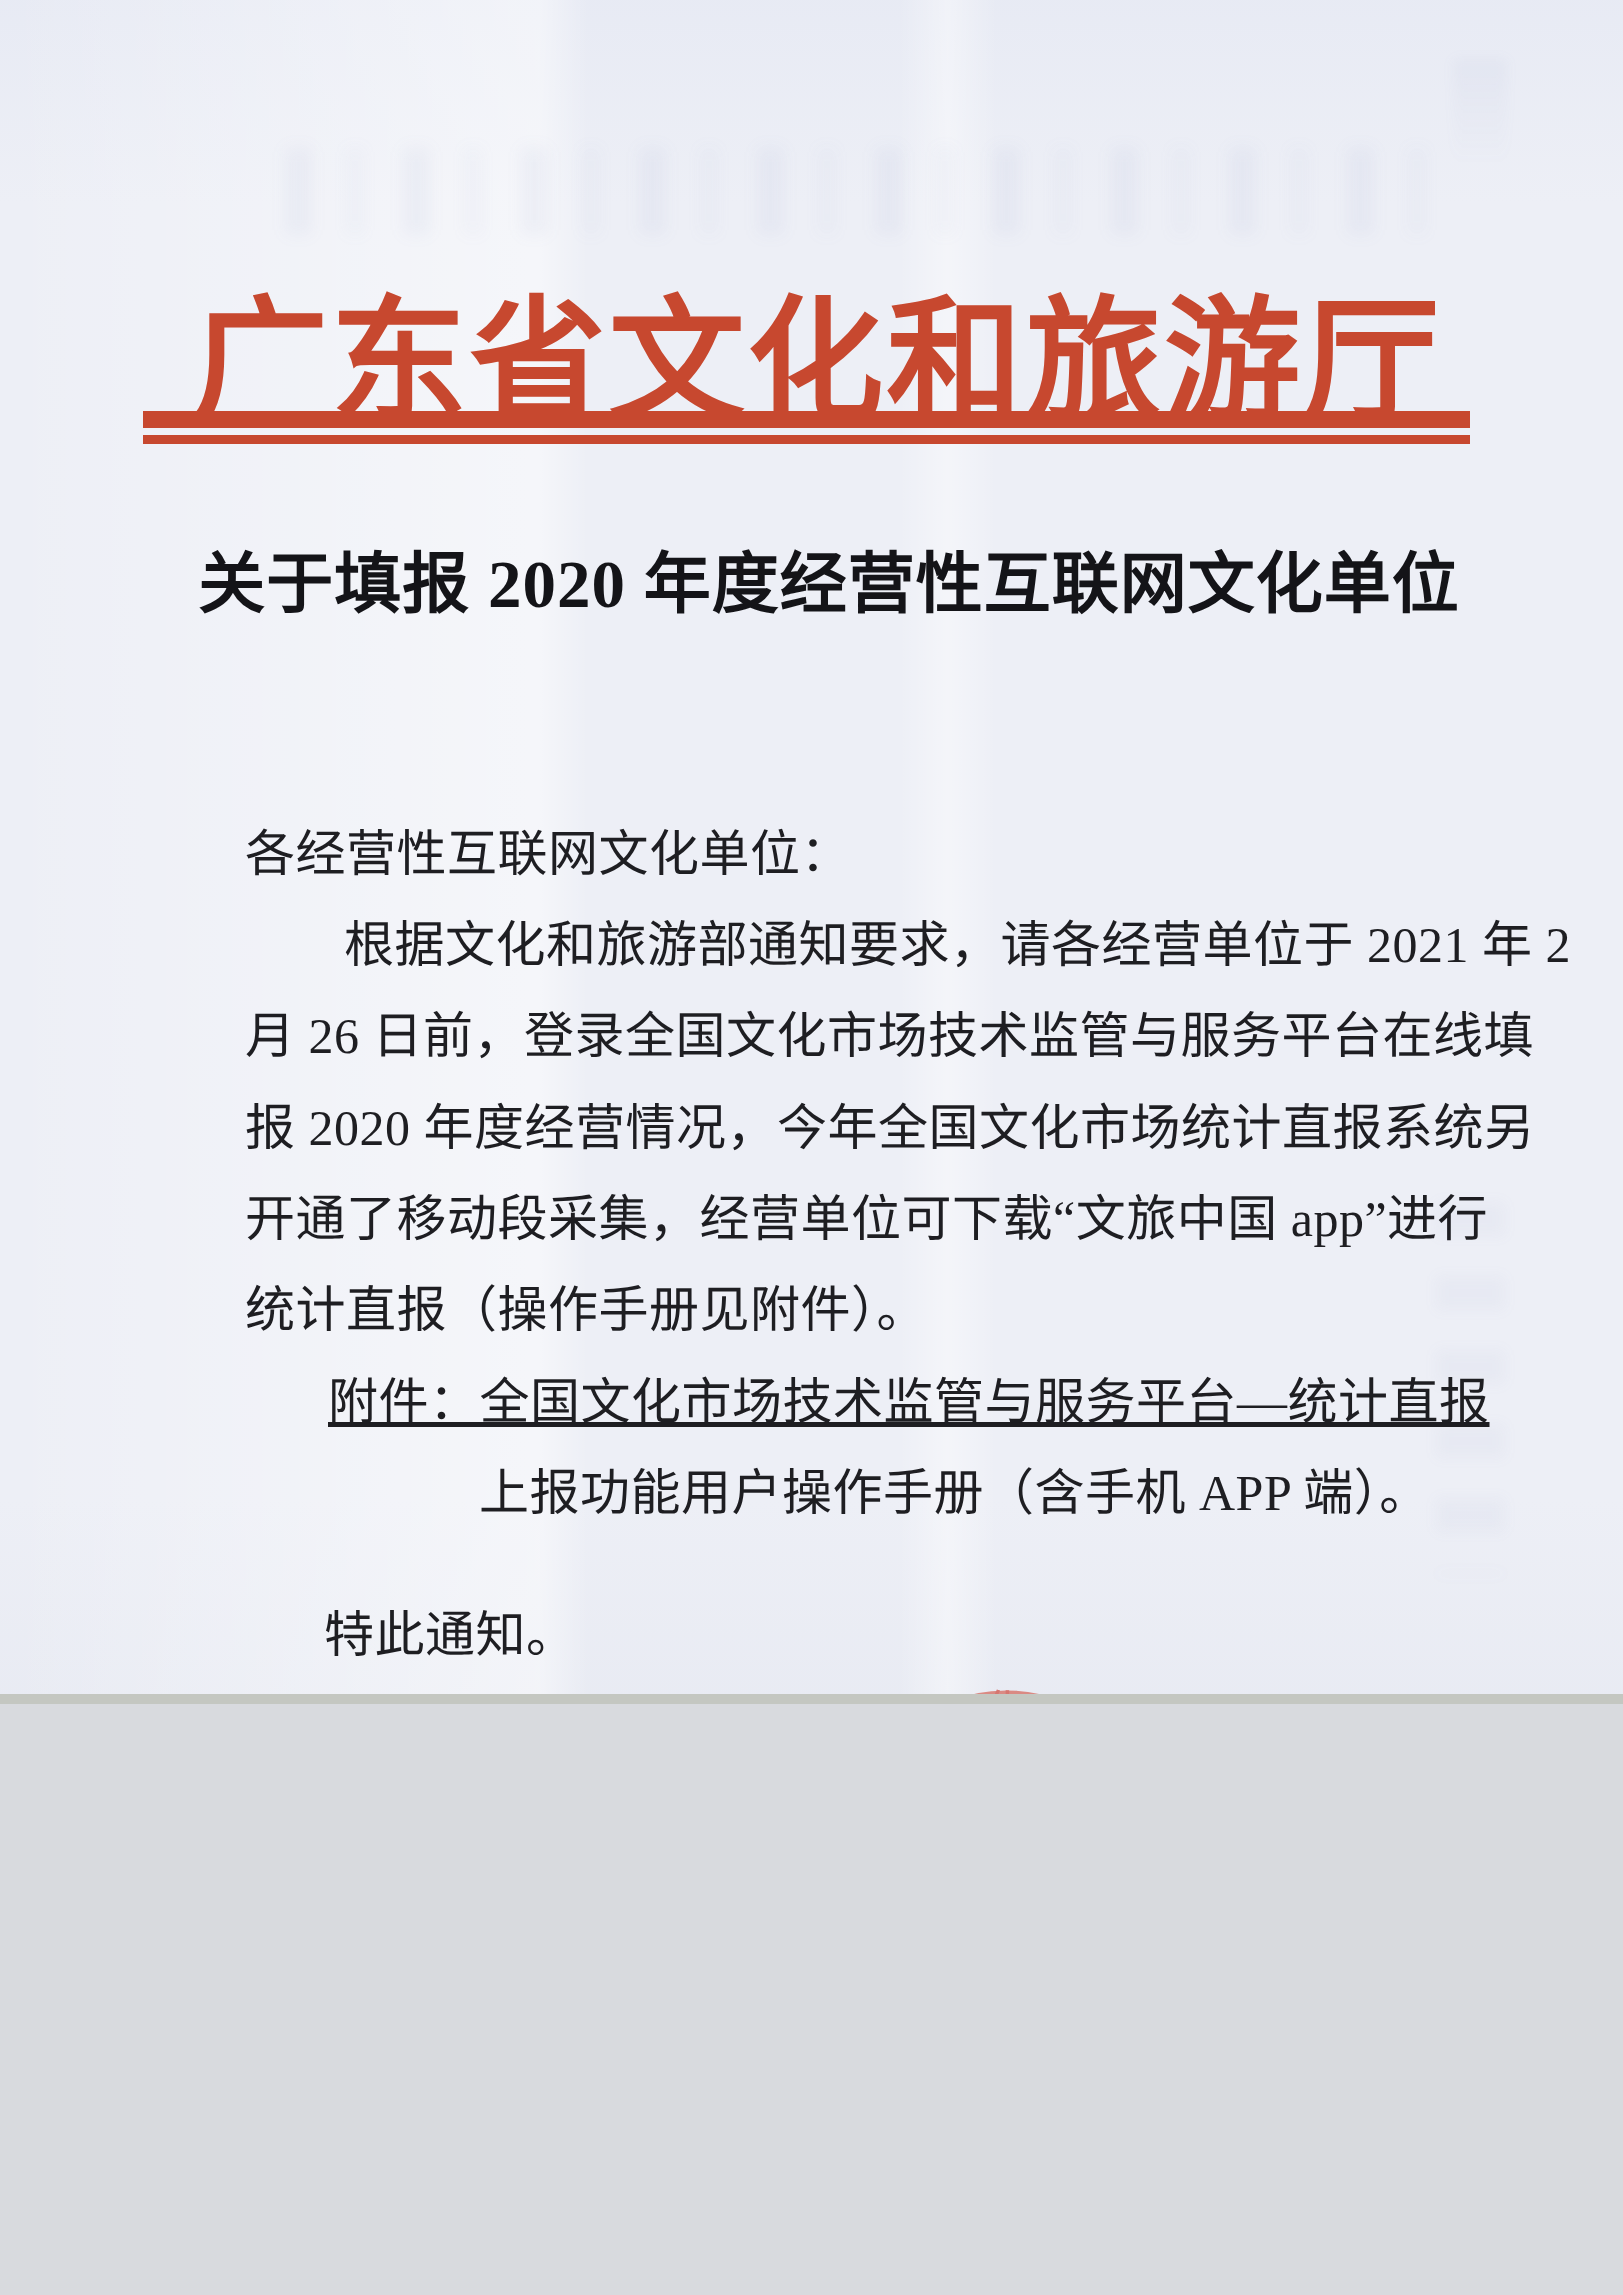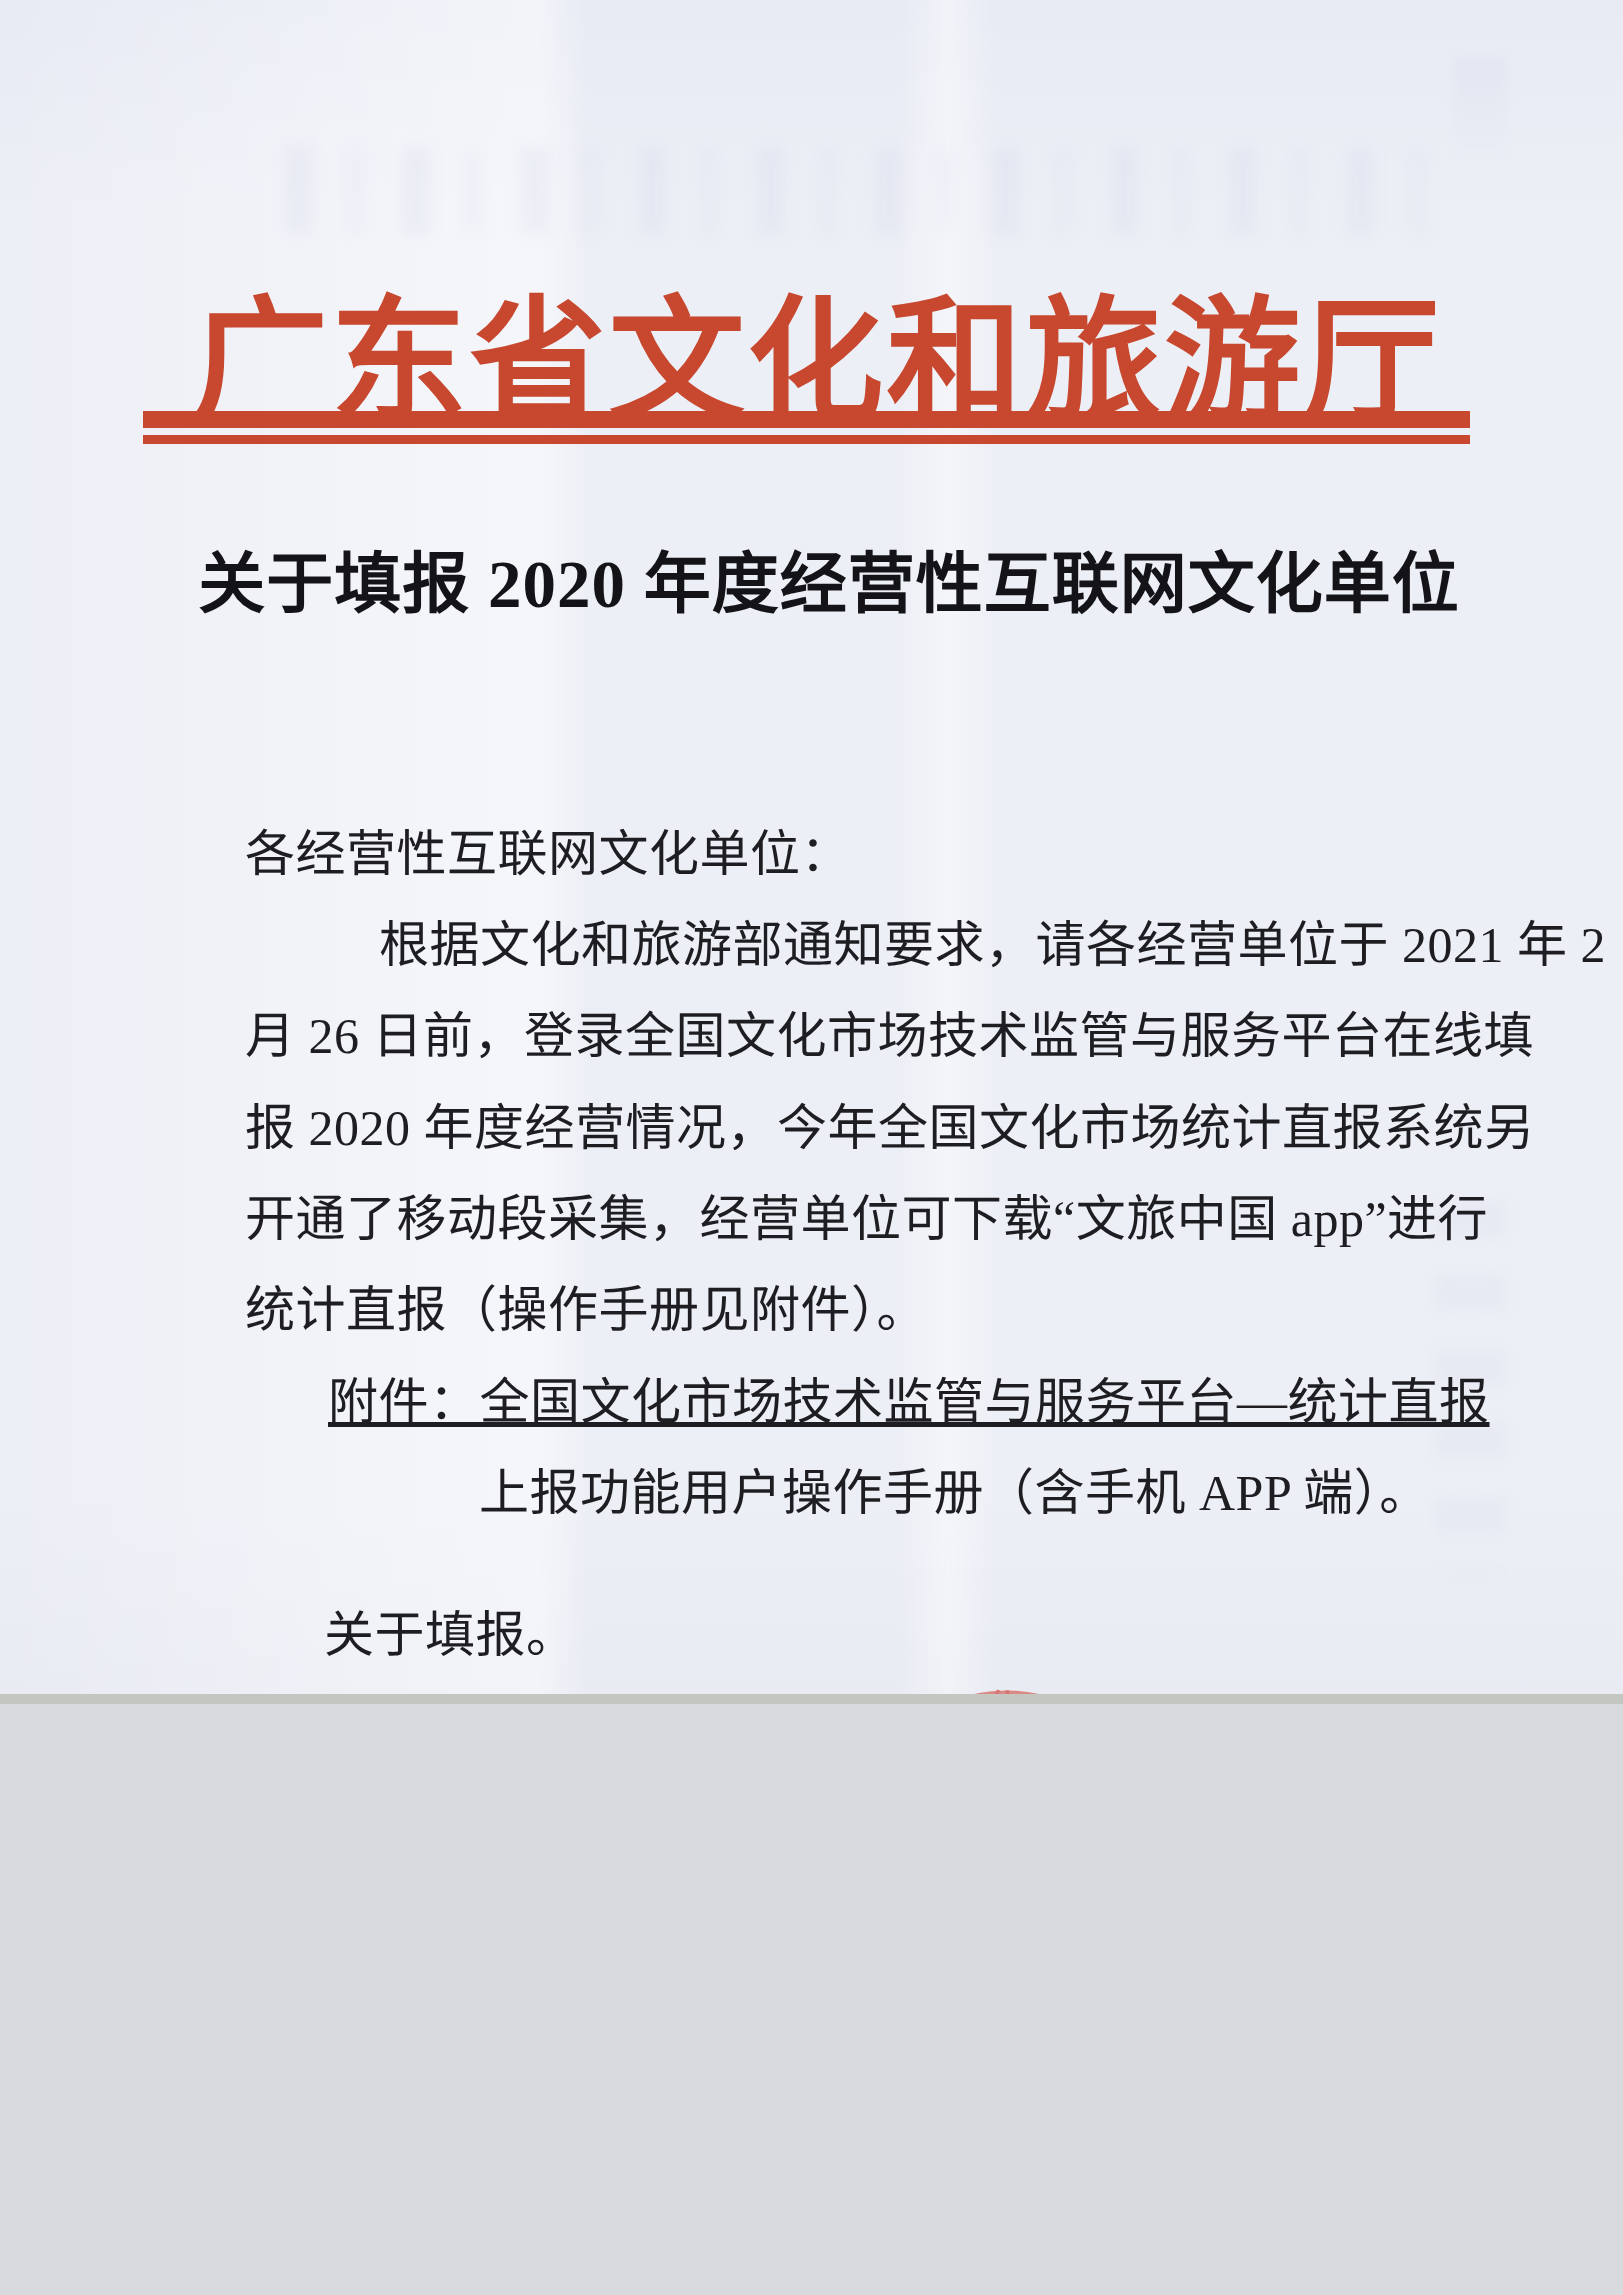--- a/index.html
+++ b/index.html
@@ -84,30 +84,30 @@
   <div class="abs smudge smudge-topright"></div>
 
   <div class="abs letterhead">广东省文化和旅游厅</div>
   <div class="abs rule rule-thick-top"></div>
   <div class="abs rule rule-thin-top"></div>
 
   <div class="abs doc-title title1">关于填报 2020 年度经营性互联网文化单位</div>
 
   <div class="abs body-line" style="left:245px;top:813px;">各经营性互联网文化单位：</div>
 
-  <div class="abs body-line" style="left:344px;top:904px;margin-left:35px;">根据文化和旅游部通知要求，请各经营单位于 2021 年 2</div>
+  <div class="abs body-line" style="left:344px;top:904px;">根据文化和旅游部通知要求，请各经营单位于 2021 年 2</div>
   <div class="abs body-line" style="left:245px;top:995px;">月 26 日前，登录全国文化市场技术监管与服务平台在线填</div>
   <div class="abs body-line" style="left:245px;top:1087px;">报 2020 年度经营情况，今年全国文化市场统计直报系统另</div>
   <div class="abs body-line" style="left:245px;top:1178px;">开通了移动段采集，经营单位可下载“文旅中国 app”进行</div>
   <div class="abs body-line" style="left:245px;top:1269px;">统计直报（操作手册见附件）。</div>
 
   <div class="abs body-line" style="left:328px;top:1361px;text-decoration:underline;">附件：全国文化市场技术监管与服务平台—统计直报</div>
   <div class="abs body-line" style="left:479px;top:1452px;">上报功能用户操作手册（含手机 APP 端）。</div>
 
-  <div class="abs body-line" style="left:324px;top:1594px;">关于填报。</div>
+  <div class="abs body-line" style="left:324px;top:1594px;">特此通知。</div>
 
   <div class="abs body-line" style="left:747px;top:1870px;margin-left:44px;">广东省文化和旅游厅市场管理处</div>
   <div class="abs body-line" style="left:864px;top:1919px;font-size:48px;">2021 年 1 月 7 日</div>
 
   <svg id="seal" viewBox="0 0 660 660" xmlns="http://www.w3.org/2000/svg">
     <circle cx="330" cy="330" r="305" fill="none" stroke="#d87a71" stroke-width="16"></circle>
     <polygon fill="#d3625a" points="330,217 305.3,288 230.1,289.6 290.1,335 268.3,407 330,364 391.7,407 369.9,335 429.9,289.6 354.7,288"></polygon>
     <path id="sealArc" d="M 104.5 412.1 A 240 240 0 1 1 555.5 412.1" fill="none"></path>
     <text font-size="88" fill="#d3625a" font-family="Liberation Serif, DejaVu Serif, serif" letter-spacing="4">
       <textPath href="#sealArc" startOffset="50%" text-anchor="middle">广东省文化和旅游厅</textPath>

